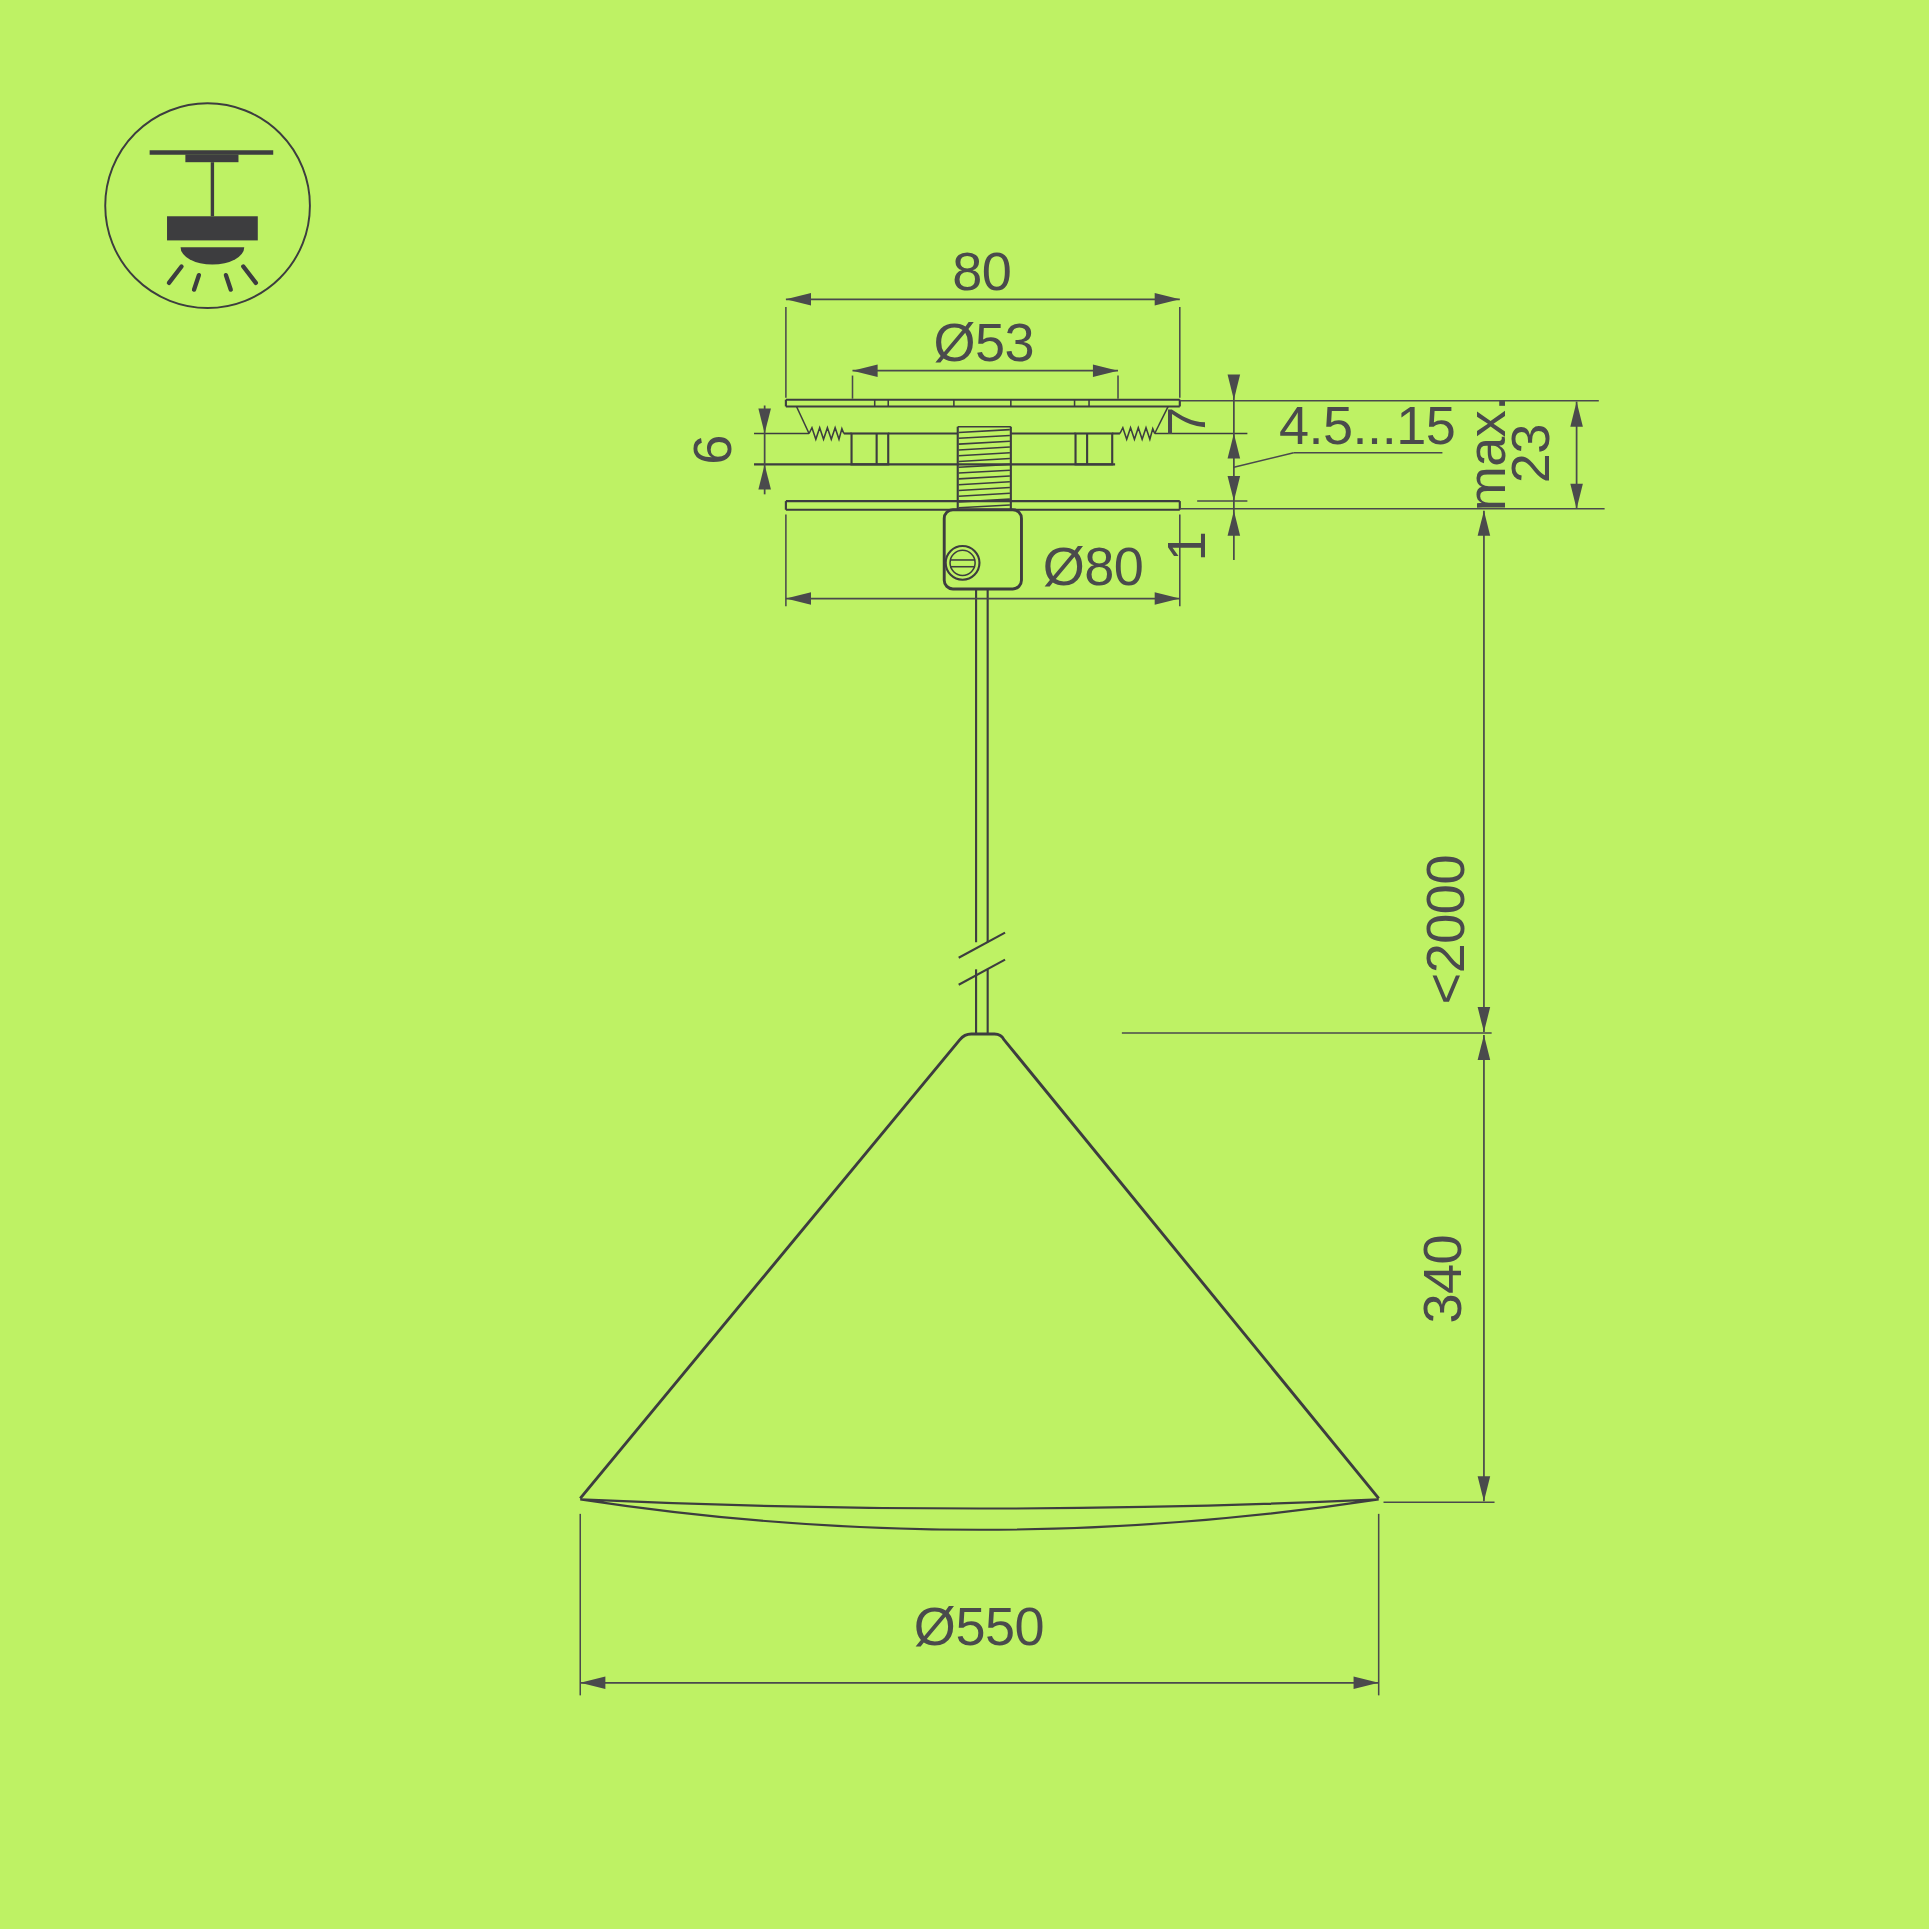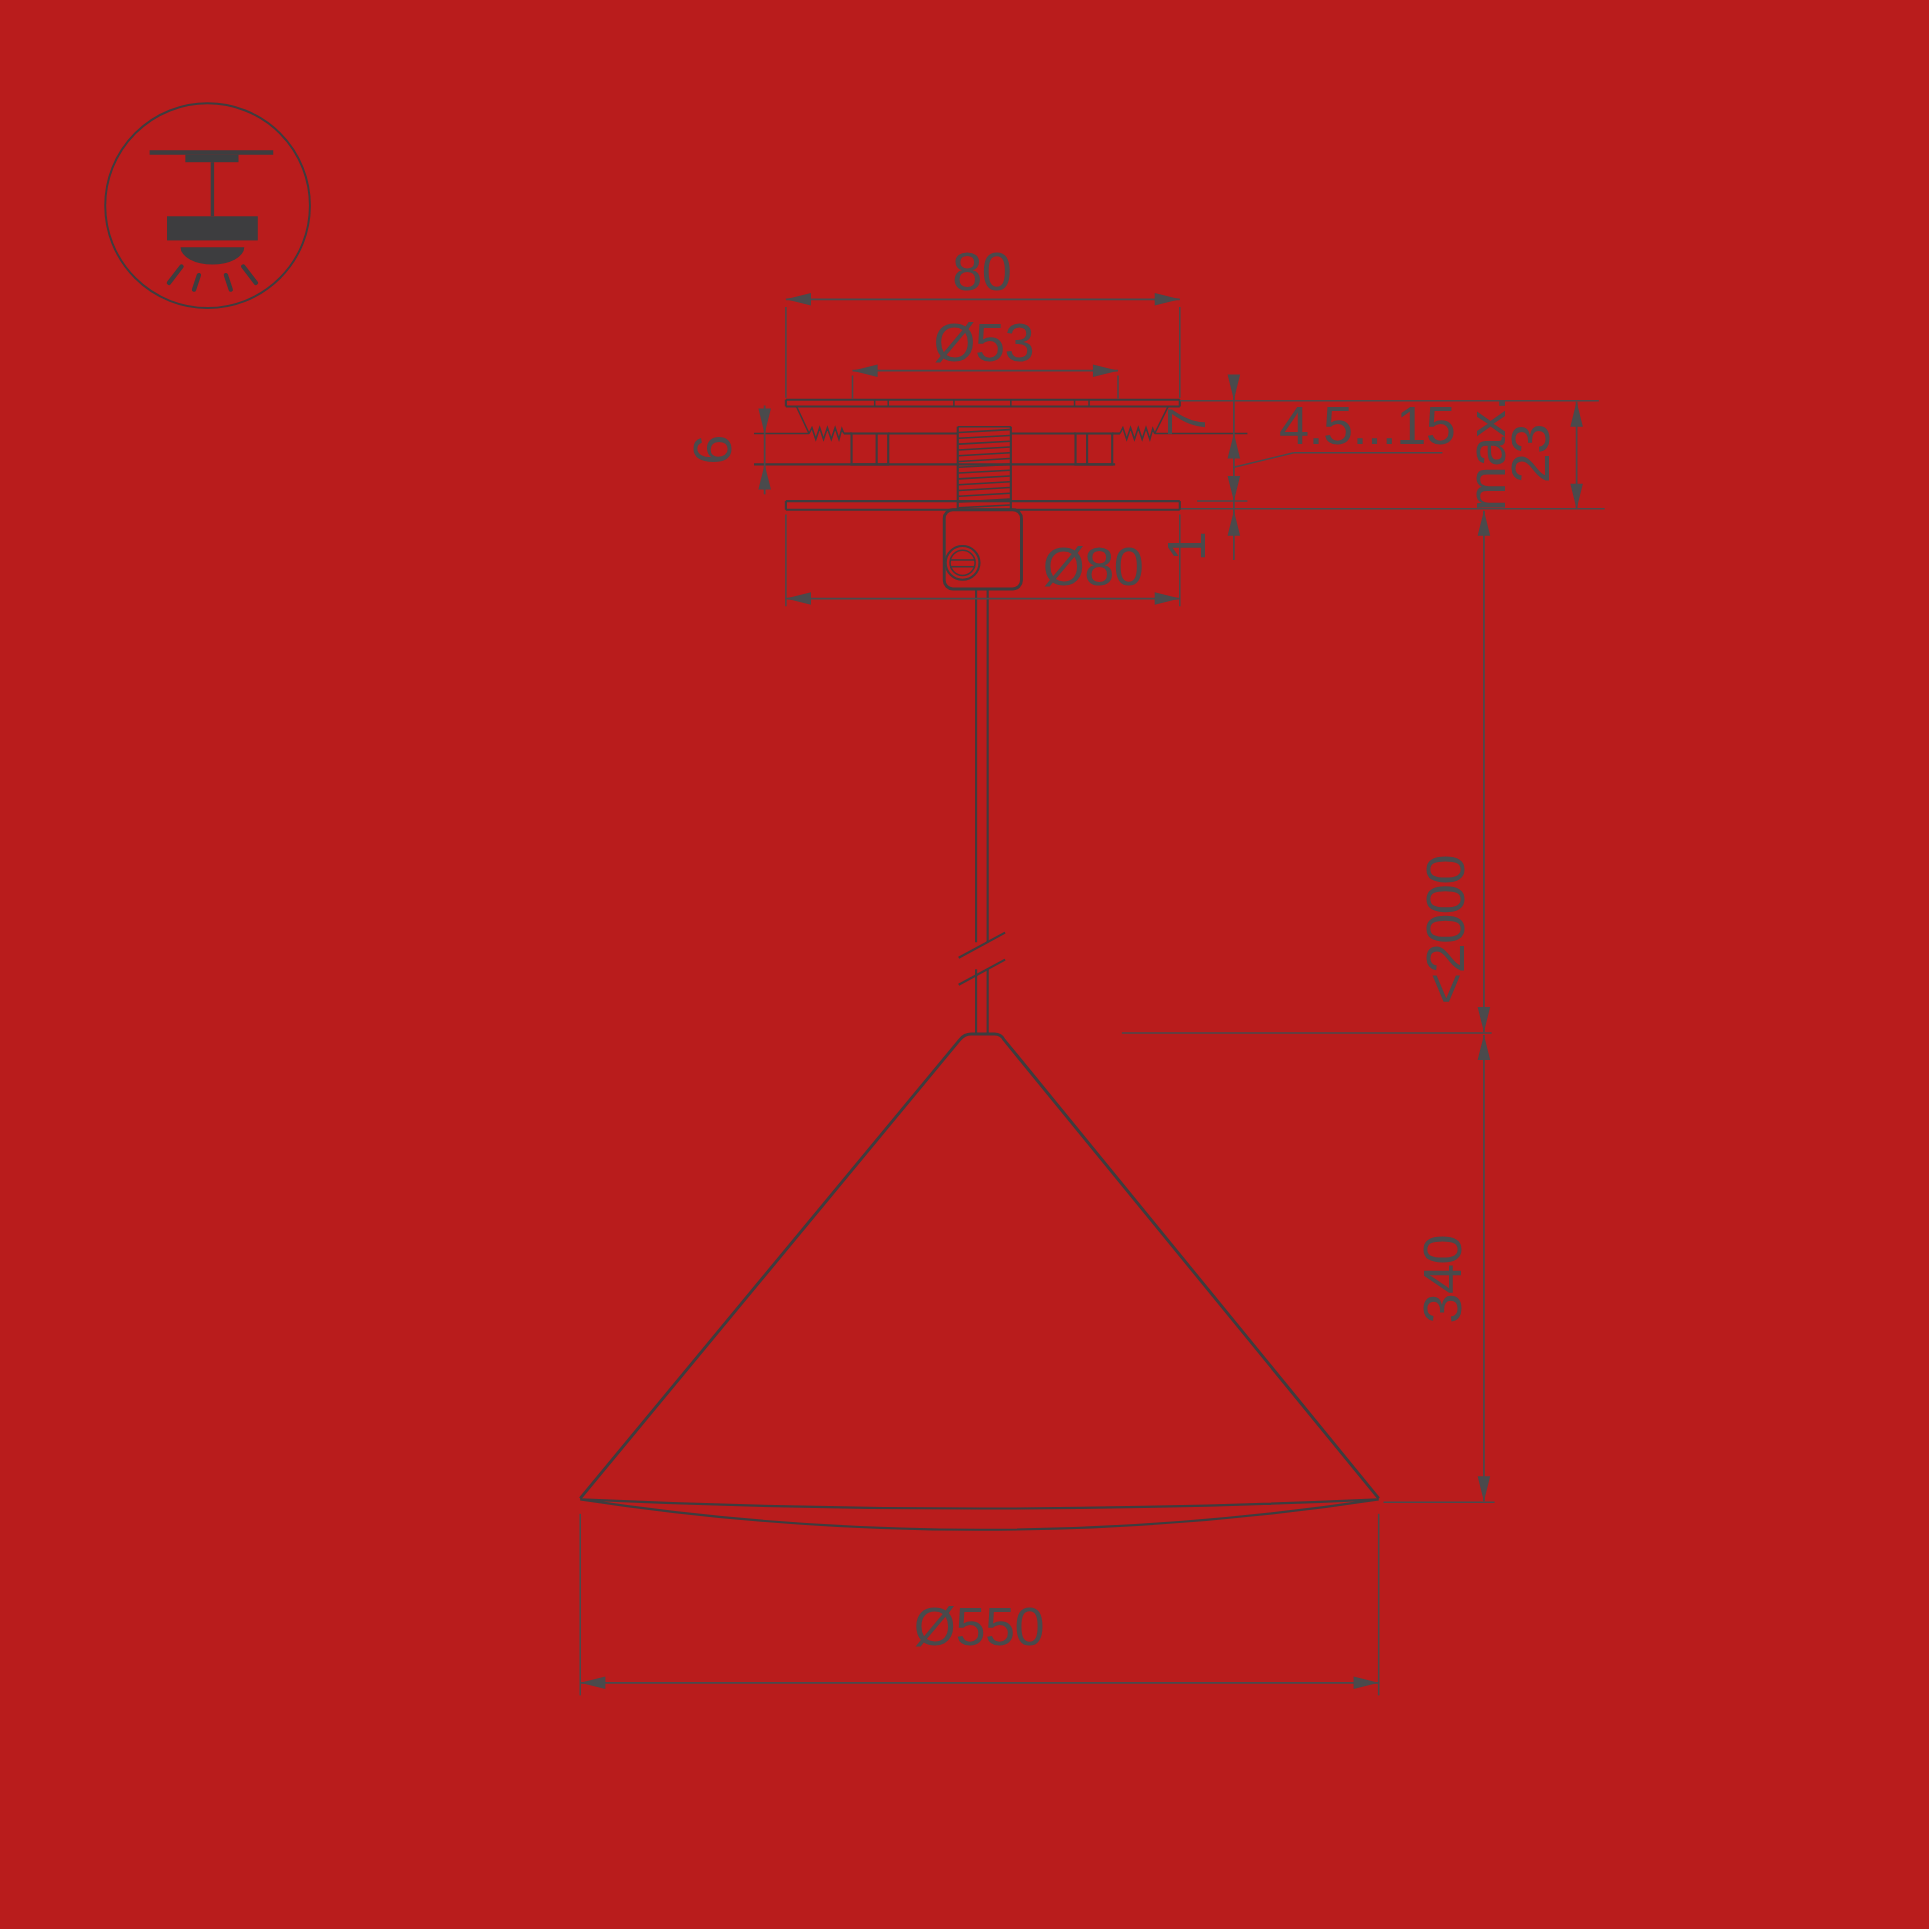--- a/index.html
+++ b/index.html
@@ -1,16 +1,16 @@
 <!DOCTYPE html>
 <html><head>
 <meta charset="utf-8">
 <style>
   html,body{margin:0;padding:0;background:#ffffff;}
-  .page{position:relative;width:1929px;height:1929px;background:#b91c1c;overflow:hidden;}
+  .page{position:relative;width:1929px;height:1929px;background:#bef264;overflow:hidden;}
   svg{display:block;}
   .st{stroke:#3d3d3f;stroke-width:3;fill:none;}
   .st2{stroke:#3d3d3f;stroke-width:2.2;fill:none;}
   .fine{stroke:#3d3d3f;stroke-width:1.6;fill:none;}
   .dim{stroke:#4a4a4c;stroke-width:1.8;fill:none;}
   .ext{stroke:#4a4a4c;stroke-width:1.6;fill:none;}
   .ah{fill:#4a4a4c;stroke:none;}
   .ico-f{fill:#3d3d3f;stroke:none;}
   .ico-s{stroke:#3d3d3f;fill:none;}
   text{font-family:"Liberation Sans", sans-serif;font-size:56px;fill:#4a4a4c;letter-spacing:-0.5px;}

